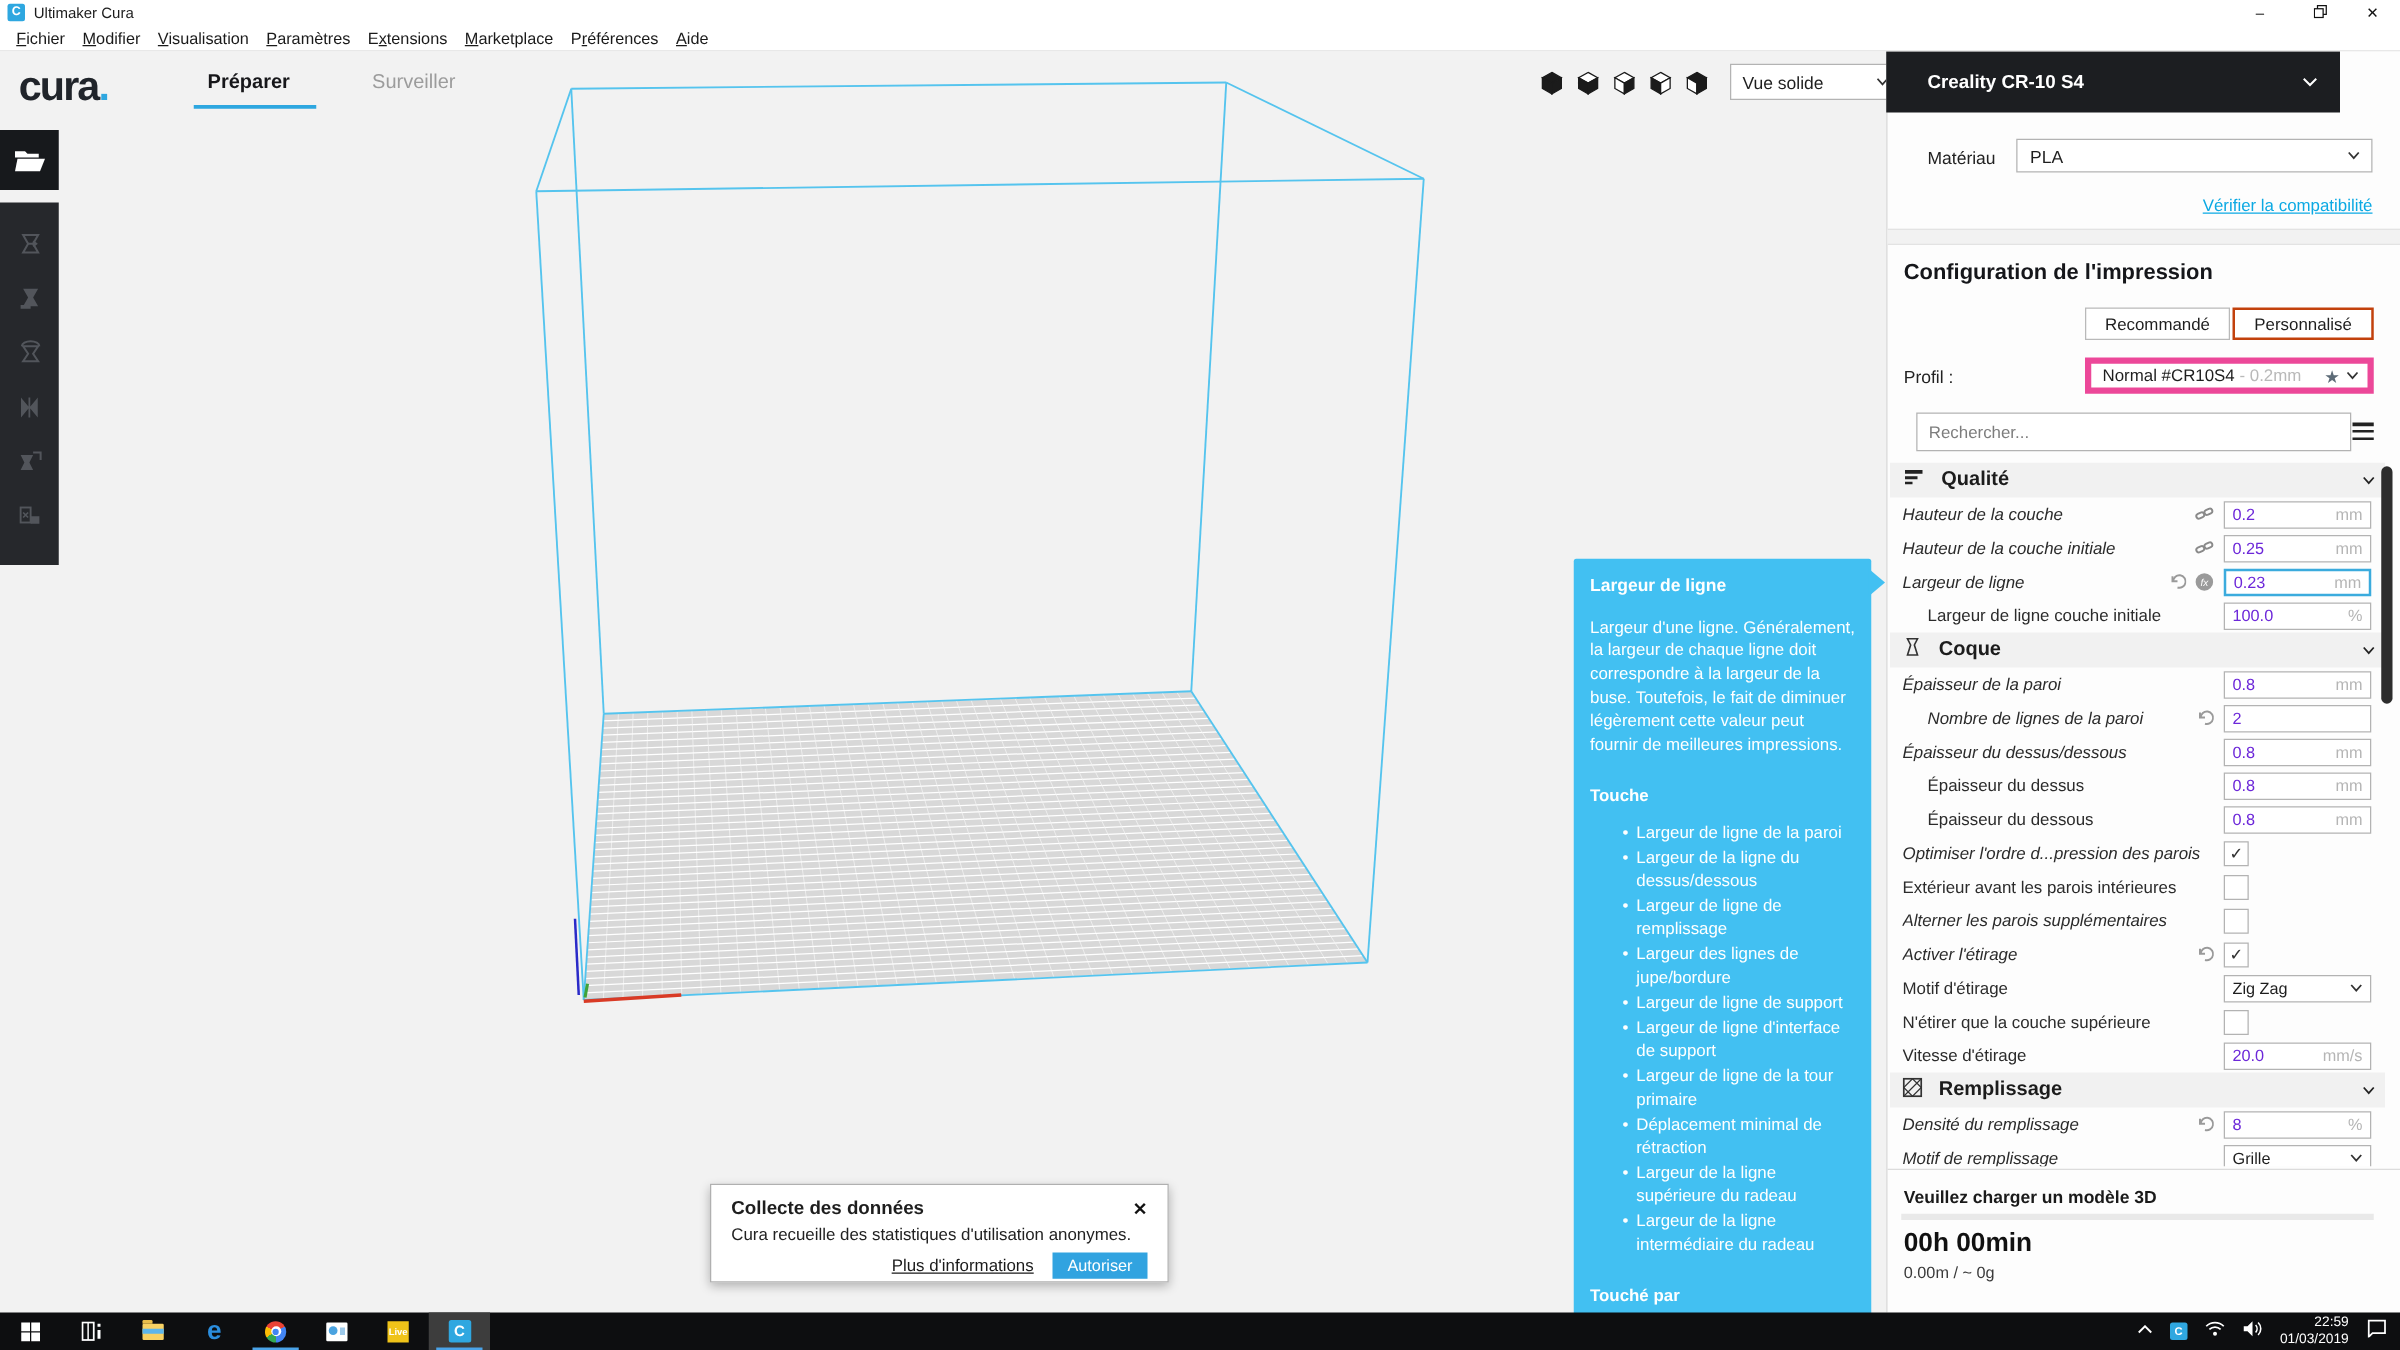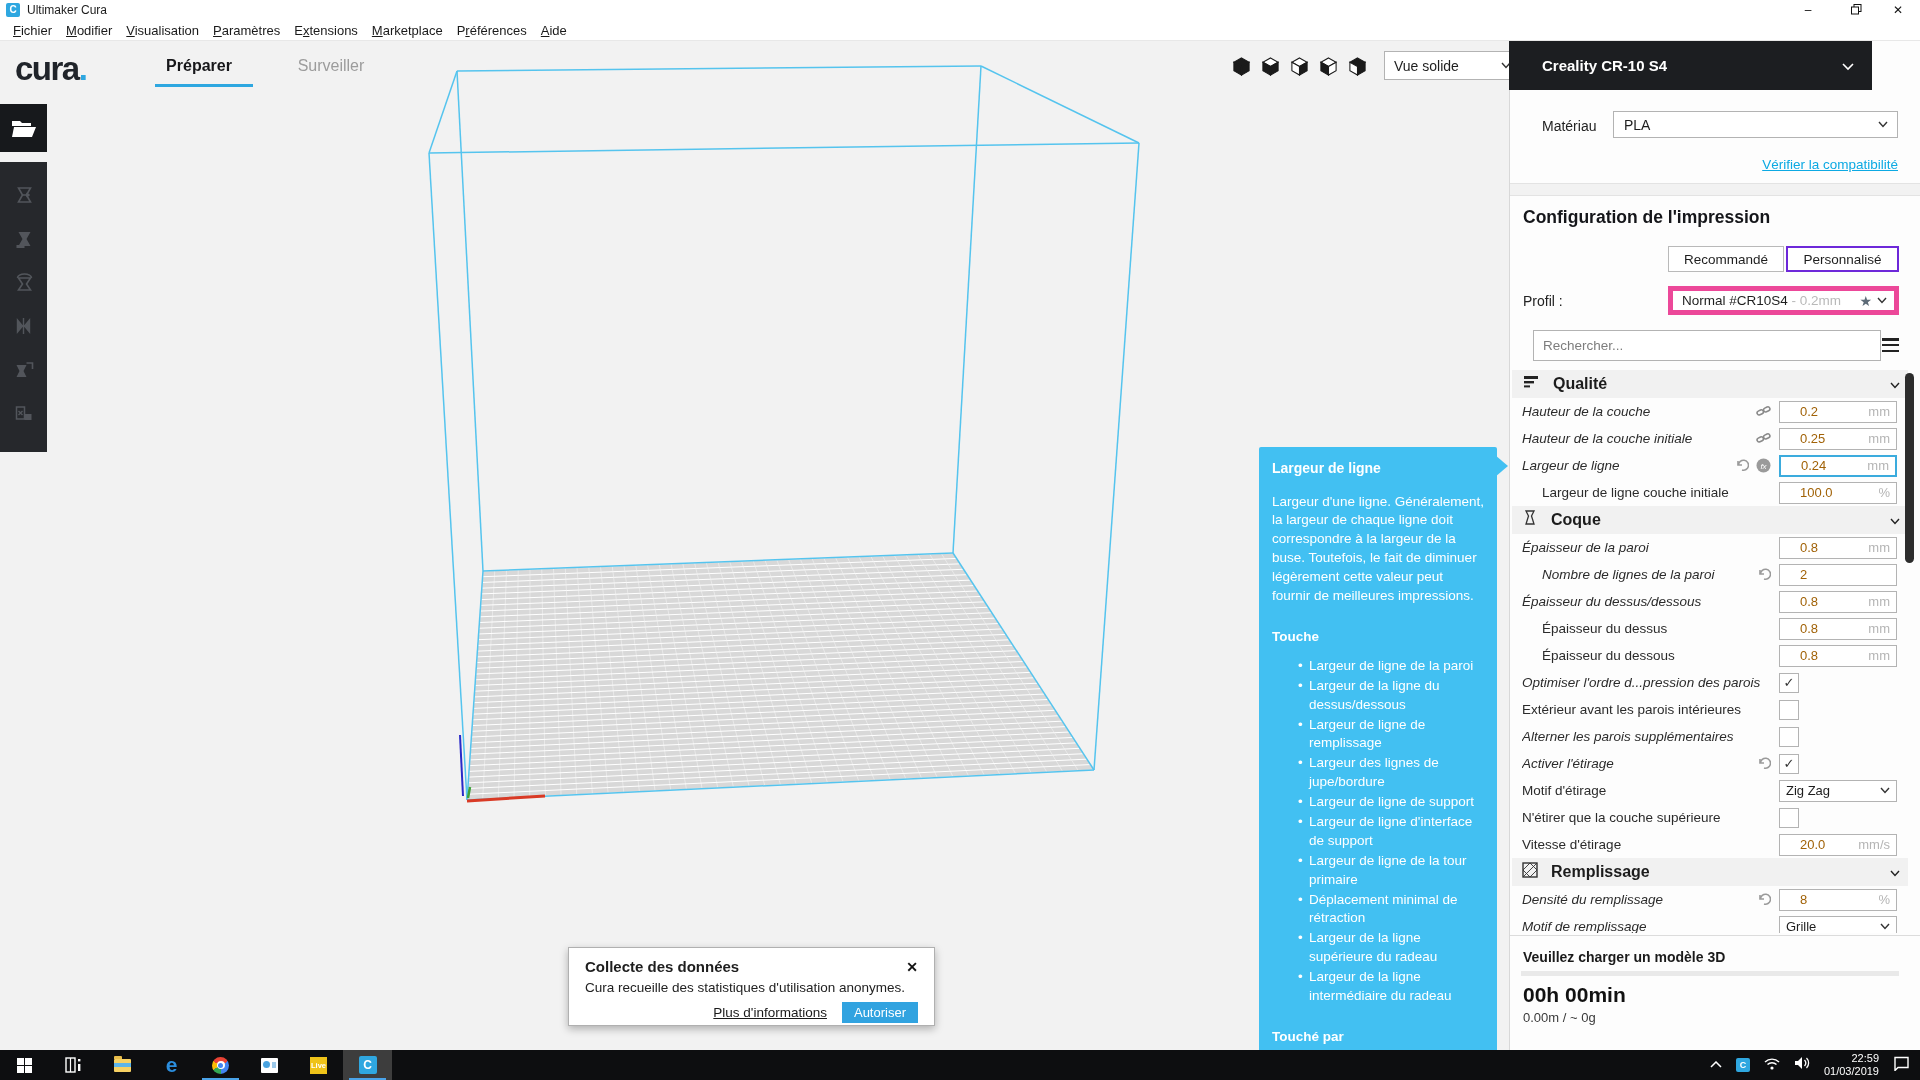--- a/index.html
+++ b/index.html
@@ -59,21 +59,21 @@
   #material-select .val{flex:1;padding-left:10px;}
   #material-select .chev{padding-right:9px;display:flex;}
   #compat-link{left:1509px;top:157px;width:389px;text-align:right;font-size:13.5px;color:#0ca9e3;
                text-decoration:underline;z-index:3;}
   #panel-gap{left:1510px;top:183px;width:410px;height:13px;background:#f2f2f2;
              border-top:1px solid #e3e3e3;border-bottom:1px solid #e3e3e3;z-index:3;box-sizing:border-box;}
   #config-title{left:1523px;top:207px;font-size:17.5px;font-weight:bold;color:#15161a;z-index:3;}
   .modebtn{top:246px;height:26px;background:#fff;font-size:13.5px;display:flex;align-items:center;
            justify-content:center;z-index:3;box-sizing:border-box;}
   #btn-recommended{left:1668px;width:116px;border:1px solid #b9b9b9;}
-  #btn-custom{left:1786px;width:113px;border:2px solid #6d28d9;}
+  #btn-custom{left:1786px;width:113px;border:2px solid #c2410c;}
   #profile-label{left:1523px;top:293px;z-index:3;}
   #profile-select{left:1668px;top:286px;width:231px;height:29px;background:#fff;border:5px solid #ec4899;
                   display:flex;align-items:center;font-size:13.5px;z-index:3;box-sizing:border-box;}
   #profile-select .val{padding-left:9px;white-space:nowrap;overflow:hidden;flex:1;}
   #profile-select .suffix{color:#b9b9b9;}
   #profile-select .star{color:#5d6b77;font-size:14px;padding-right:5px;}
   #profile-select .chev{padding-right:7px;display:flex;}
   #search-box{left:1533px;top:330px;width:348px;height:31px;background:#fff;border:1px solid #b3b3b3;
               z-index:3;box-sizing:border-box;display:flex;align-items:center;}
   #search-box input{border:none;outline:none;width:100%;font-size:13.5px;padding:0 9px;
@@ -88,21 +88,21 @@
   .shead .shlabel{font-size:16px;font-weight:bold;color:#1c1c1c;margin-left:13px;flex:1;}
   .srow{height:27px;display:flex;align-items:center;padding-left:10px;}
   .slabel{font-size:13.5px;color:#2b2b2b;flex:1;white-space:nowrap;overflow:hidden;}
   .slabel.it{font-style:italic;}
   .slabel.ind1{padding-left:20px;}
   .sicons{display:flex;gap:7px;align-items:center;margin-right:8px;}
   .sctrl{width:118px;margin-right:11px;display:flex;align-items:center;}
   .inbox{width:118px;height:22px;border:1px solid #b3b3b3;background:#fff;display:flex;align-items:center;
          box-sizing:border-box;font-size:13px;}
   .inbox.focus{border:2px solid #3babdd;}
-  .inbox .val{flex:1;padding-left:6px;color:#a16207;margin-left:14px;}
+  .inbox .val{flex:1;padding-left:6px;color:#6d28d9;}
   .inbox .unit{color:#b5b5b5;padding-right:6px;}
   .selbox{width:118px;height:22px;border:1px solid #b3b3b3;background:#fff;display:flex;align-items:center;
           box-sizing:border-box;font-size:13px;}
   .selbox .val{flex:1;padding-left:6px;}
   .selbox .chev{padding-right:6px;display:flex;}
   .cbox{width:20px;height:20px;border:1px solid #b3b3b3;background:#fff;box-sizing:border-box;
         font-size:13px;line-height:18px;text-align:center;color:#333;}
   #scroll-thumb{left:1905px;top:373px;width:9px;height:190px;background:#2d2d2d;border-radius:5px;z-index:4;}
 
   
@@ -473,21 +473,21 @@
             <path d="M3 2 v4 h4" fill="none" stroke="#9a9a9a" stroke-width="1.6"></path>
             <path d="M3.5 6 A5 5 0 1 1 7 11" fill="none" stroke="#9a9a9a" stroke-width="1.6"></path>
           </svg>
           <svg width="15" height="15" viewBox="0 0 15 15">
             <circle cx="7.5" cy="7.5" r="7" fill="#9a9a9a"></circle>
             <text x="7.5" y="10.5" font-size="8" font-style="italic" fill="#fff" text-anchor="middle" font-family="Liberation Sans">fx</text>
           </svg>
         </span>
         <span class="sctrl">
           <span class="inbox focus">
-        <span class="val">0.24</span>
+        <span class="val">0.23</span>
         <span class="unit">mm</span>
           </span>
         </span>
       </div>
       <div class="srow">
         <span class="slabel ind1">Largeur de ligne couche initiale</span>
         <span class="sicons"></span>
         <span class="sctrl">
           <span class="inbox">
         <span class="val">100.0</span>

